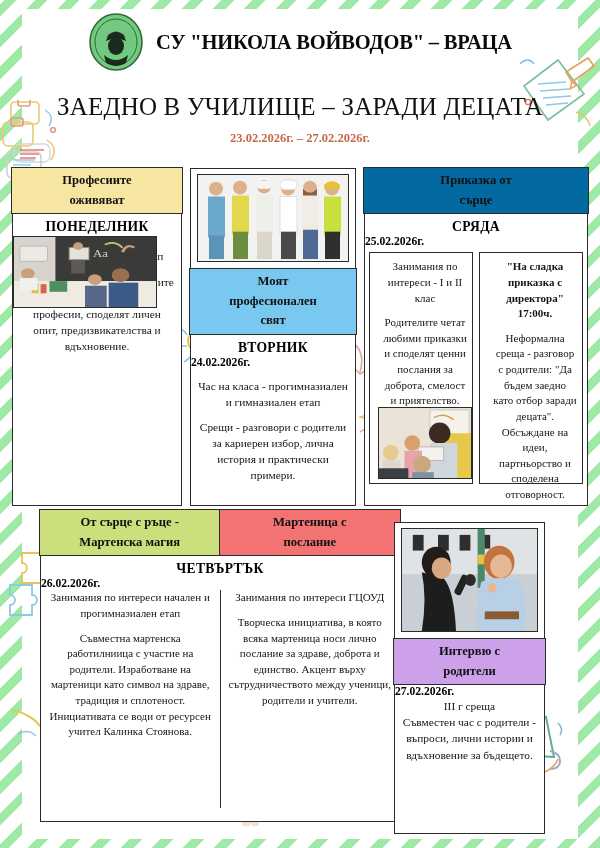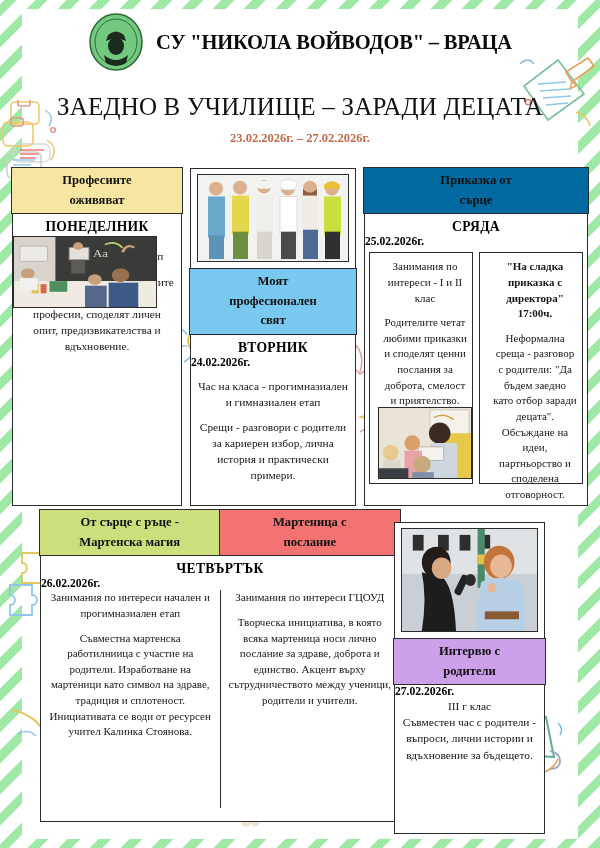--- a/index.html
+++ b/index.html
@@ -439,16 +439,16 @@
         <path d="M88 54 q22 -8 44 0 q8 24 4 50 h-52 q-2 -28 4 -50 z" fill="#b8d0e6"></path>
         <rect x="92" y="84" width="38" height="8" fill="#8a5a32"></rect>
         <circle cx="100" cy="60" r="5" fill="#e6b896"></circle>
       </svg>
     </div>
     <div class="bar" id="bar-friday">
       <div>Интервю с</div>
       <div>родители</div>
     </div>
     <div class="day-date">27.02.2026г.</div>
-    <div class="body-text">III г клас</div>
+    <div class="body-text">III г среща</div>
     <div class="body-text">Съвместен час с родители - въпроси, лични истории и вдъхновение за бъдещето.</div>
   </div>
 </div>
 
 </body></html>

